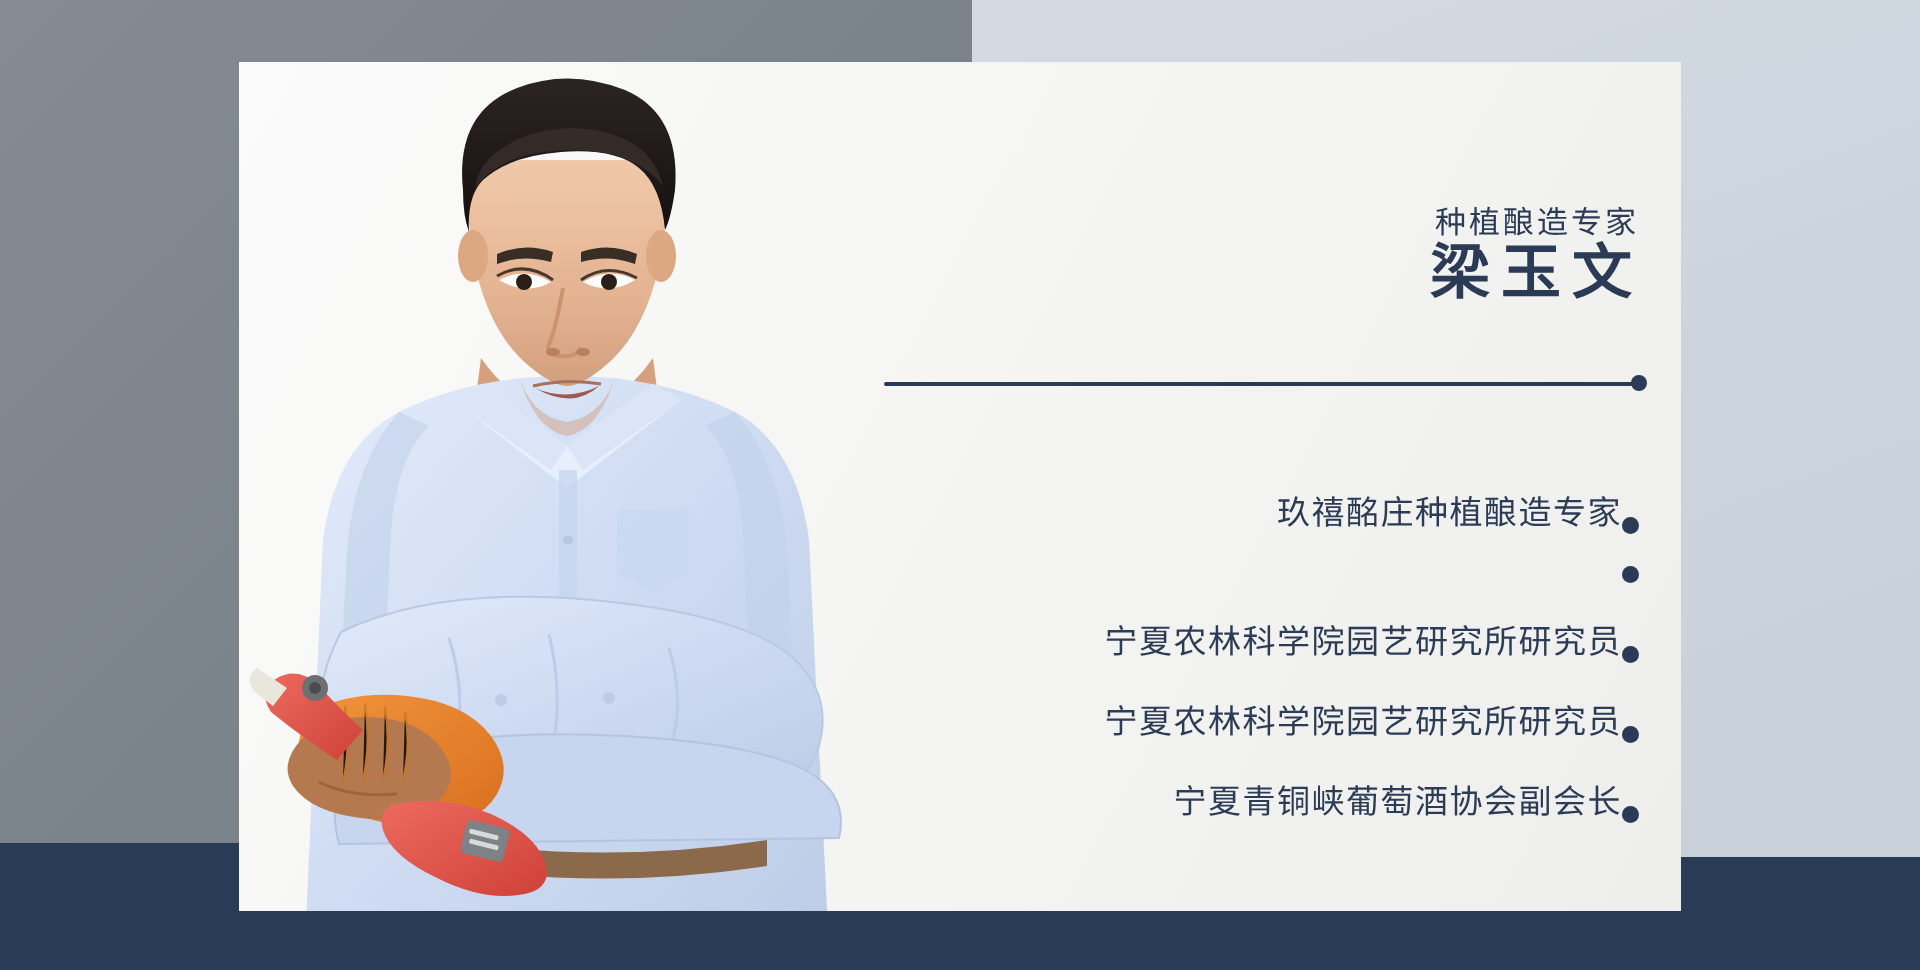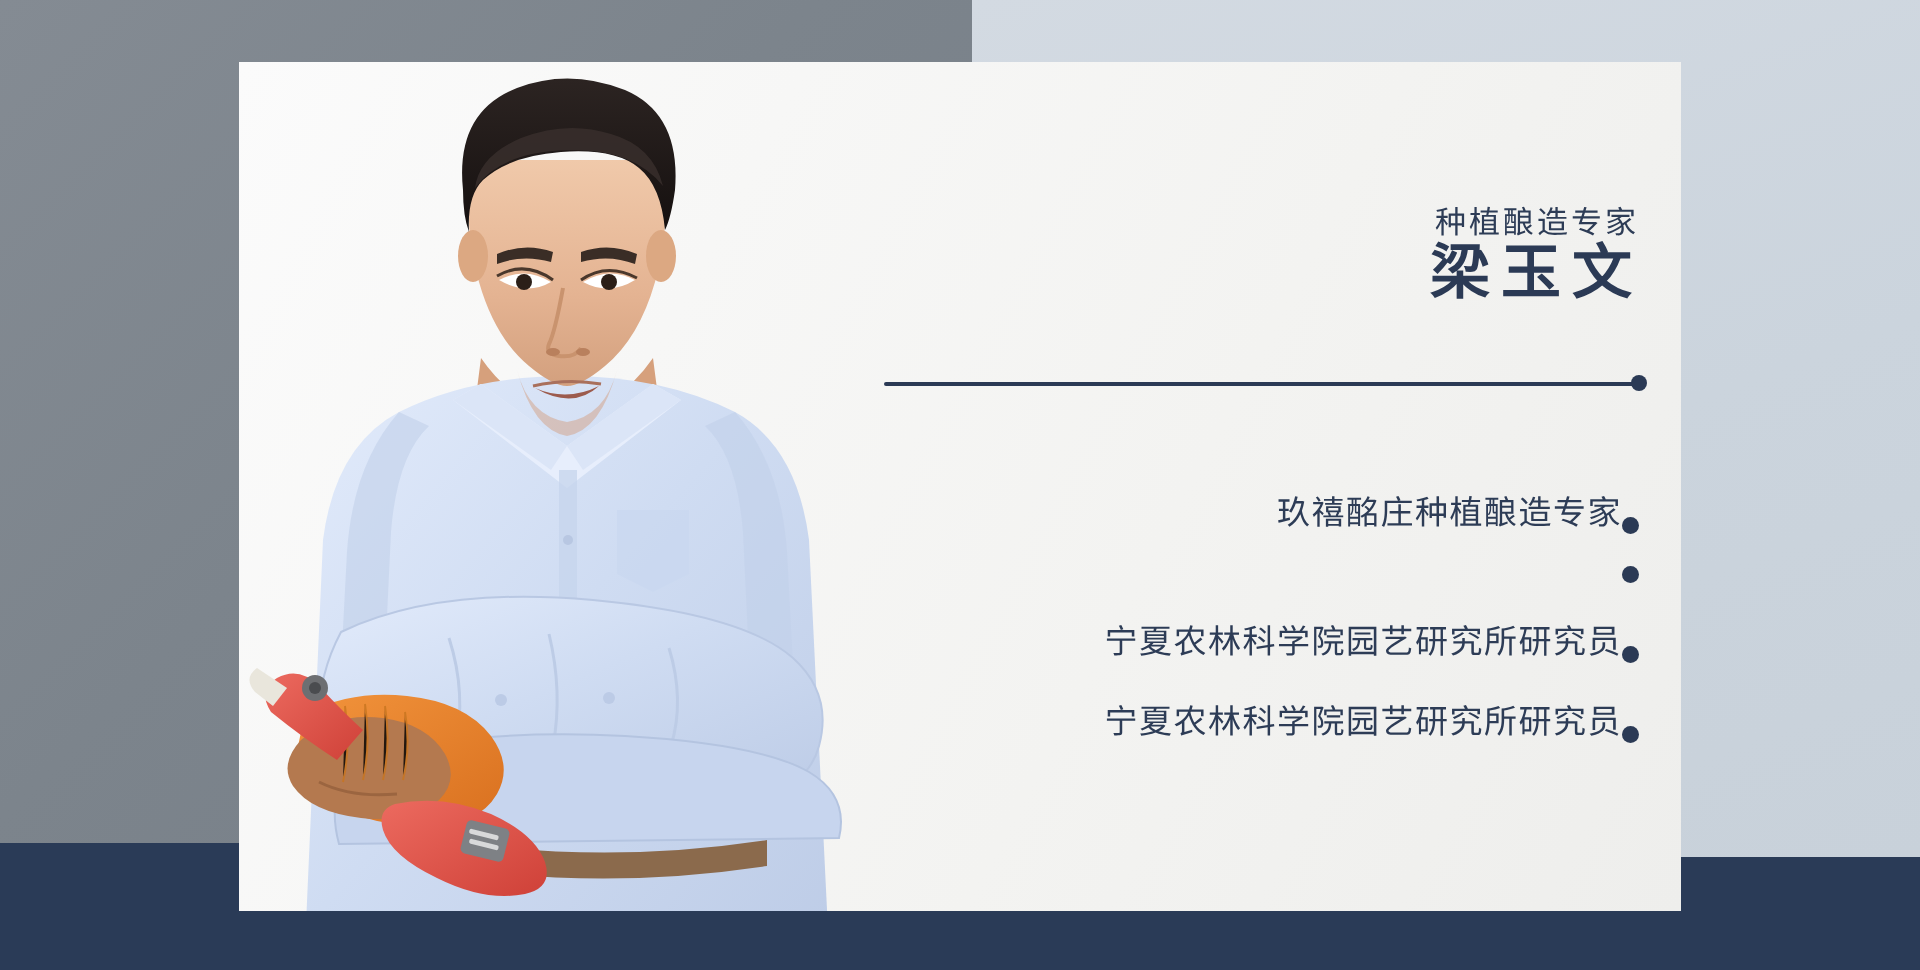--- a/index.html
+++ b/index.html
@@ -343,18 +343,22 @@
         <div class="cred-item">
           <span class="cred-text">宁夏农林科学院园艺研究所研究员</span>
           <span class="cred-bullet"></span>
         </div>
 
         <div class="cred-item">
           <span class="cred-text">宁夏农林科学院园艺研究所研究员</span>
           <span class="cred-bullet"></span>
         </div>
 
+        <div class="cred-item">
+          <span class="cred-text">宁夏青铜峡葡萄酒协会副会长</span>
+          <span class="cred-bullet"></span>
+        </div>
 
       </div>
     </div>
 
   </div>
 </div>
 
 </body></html>

